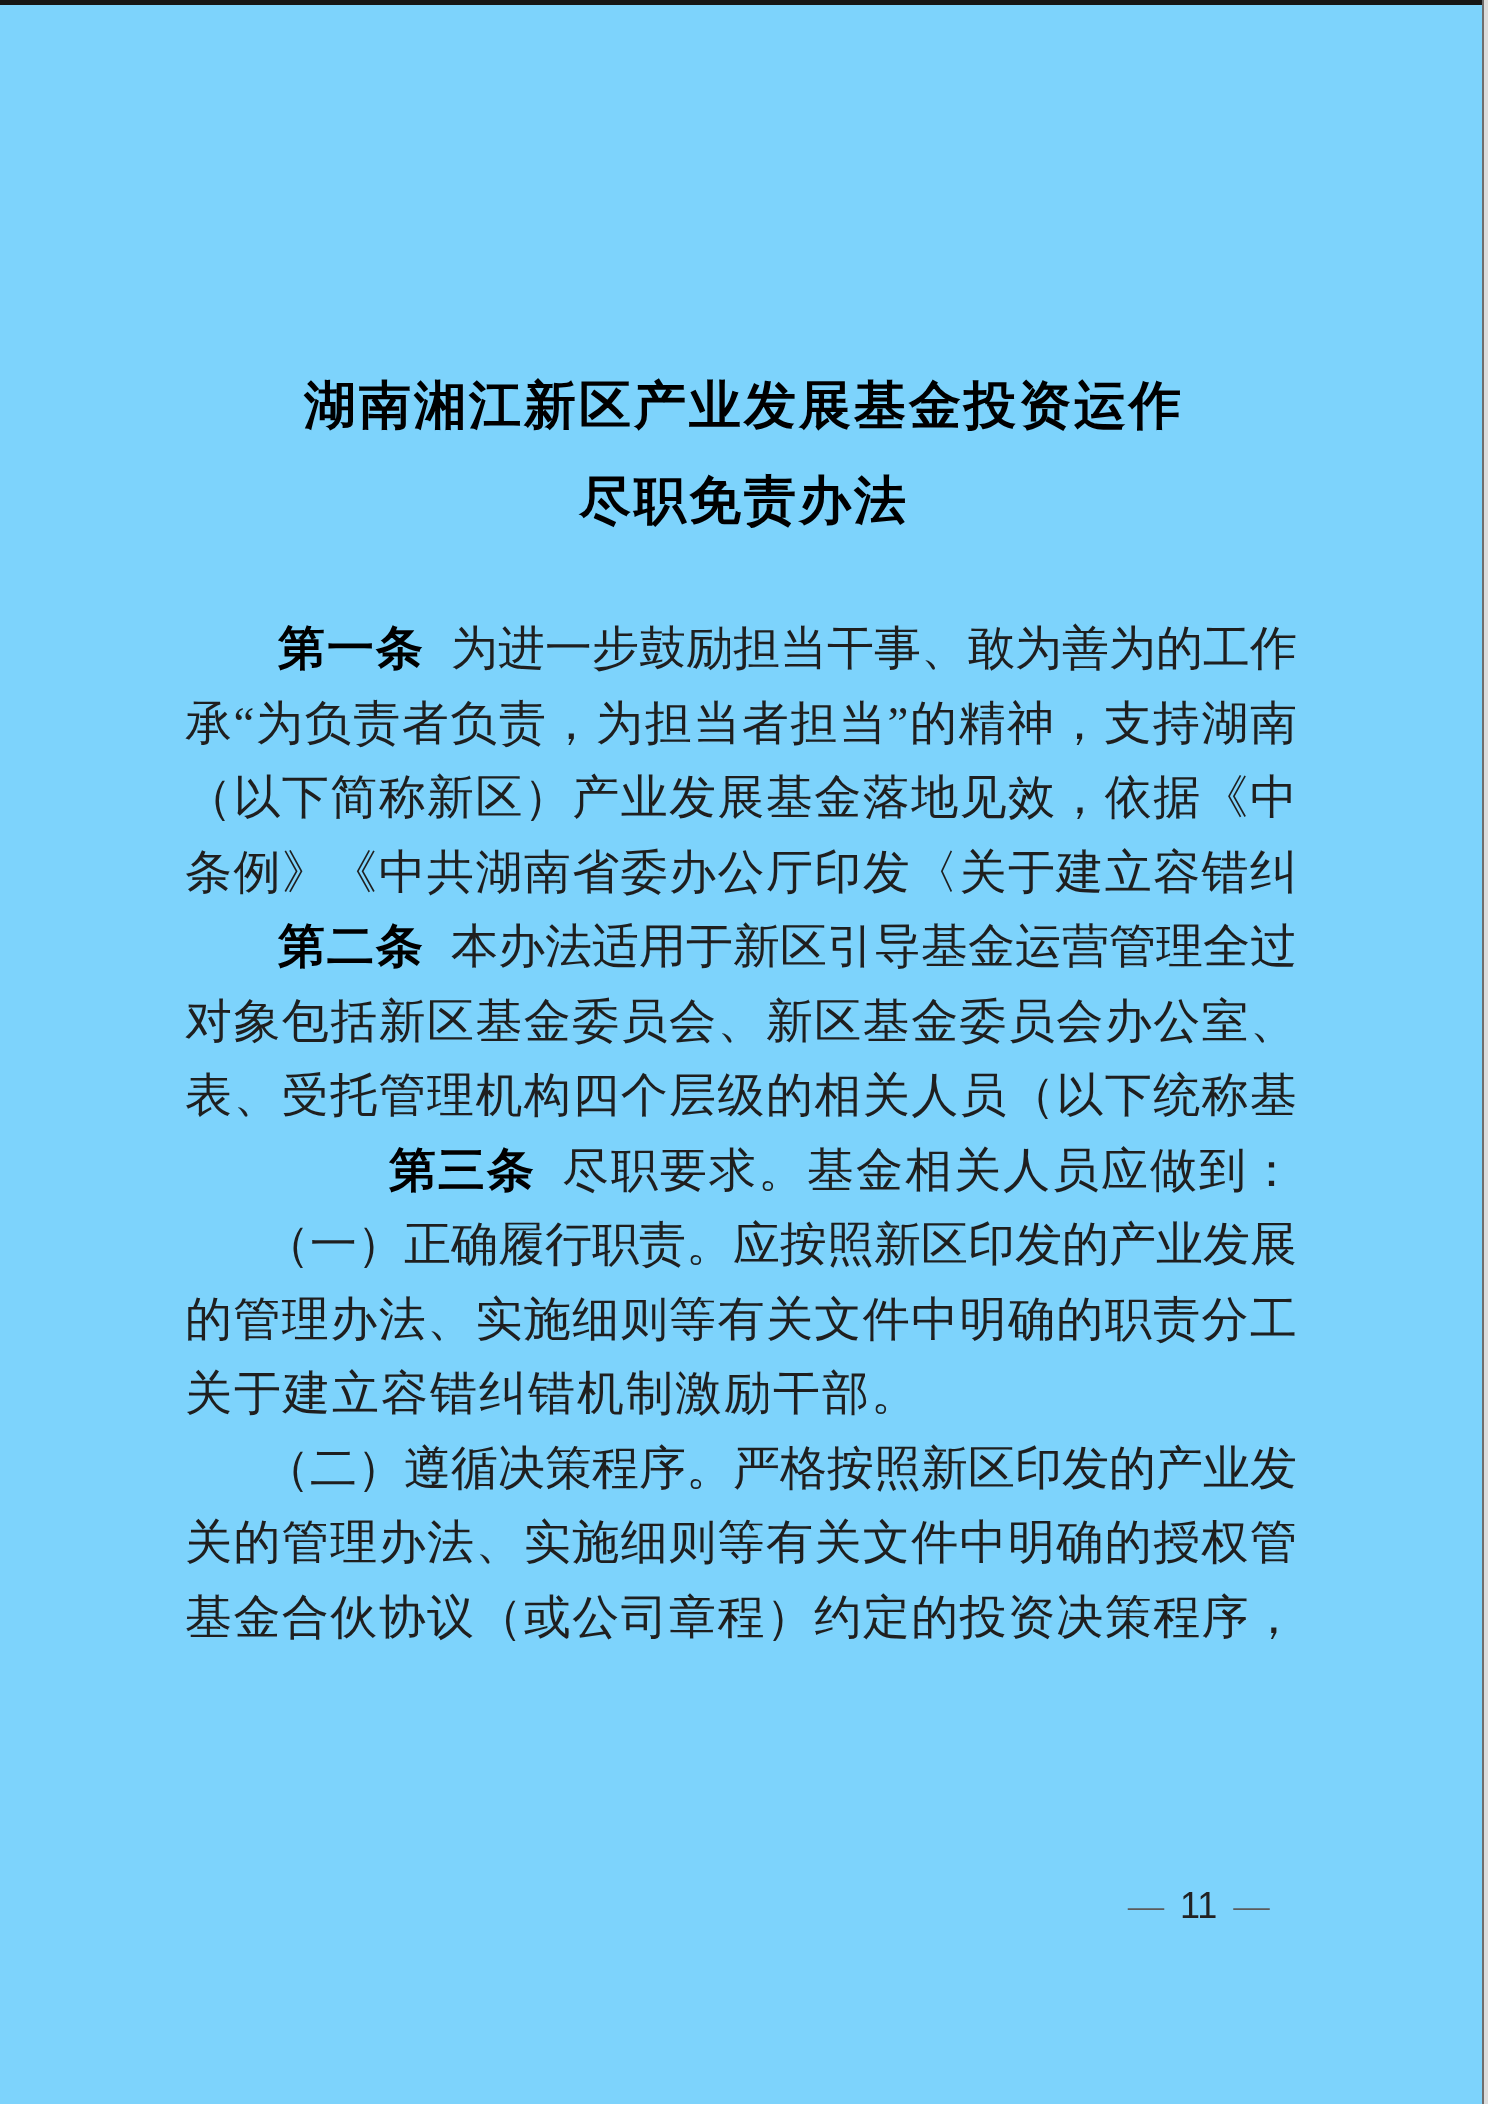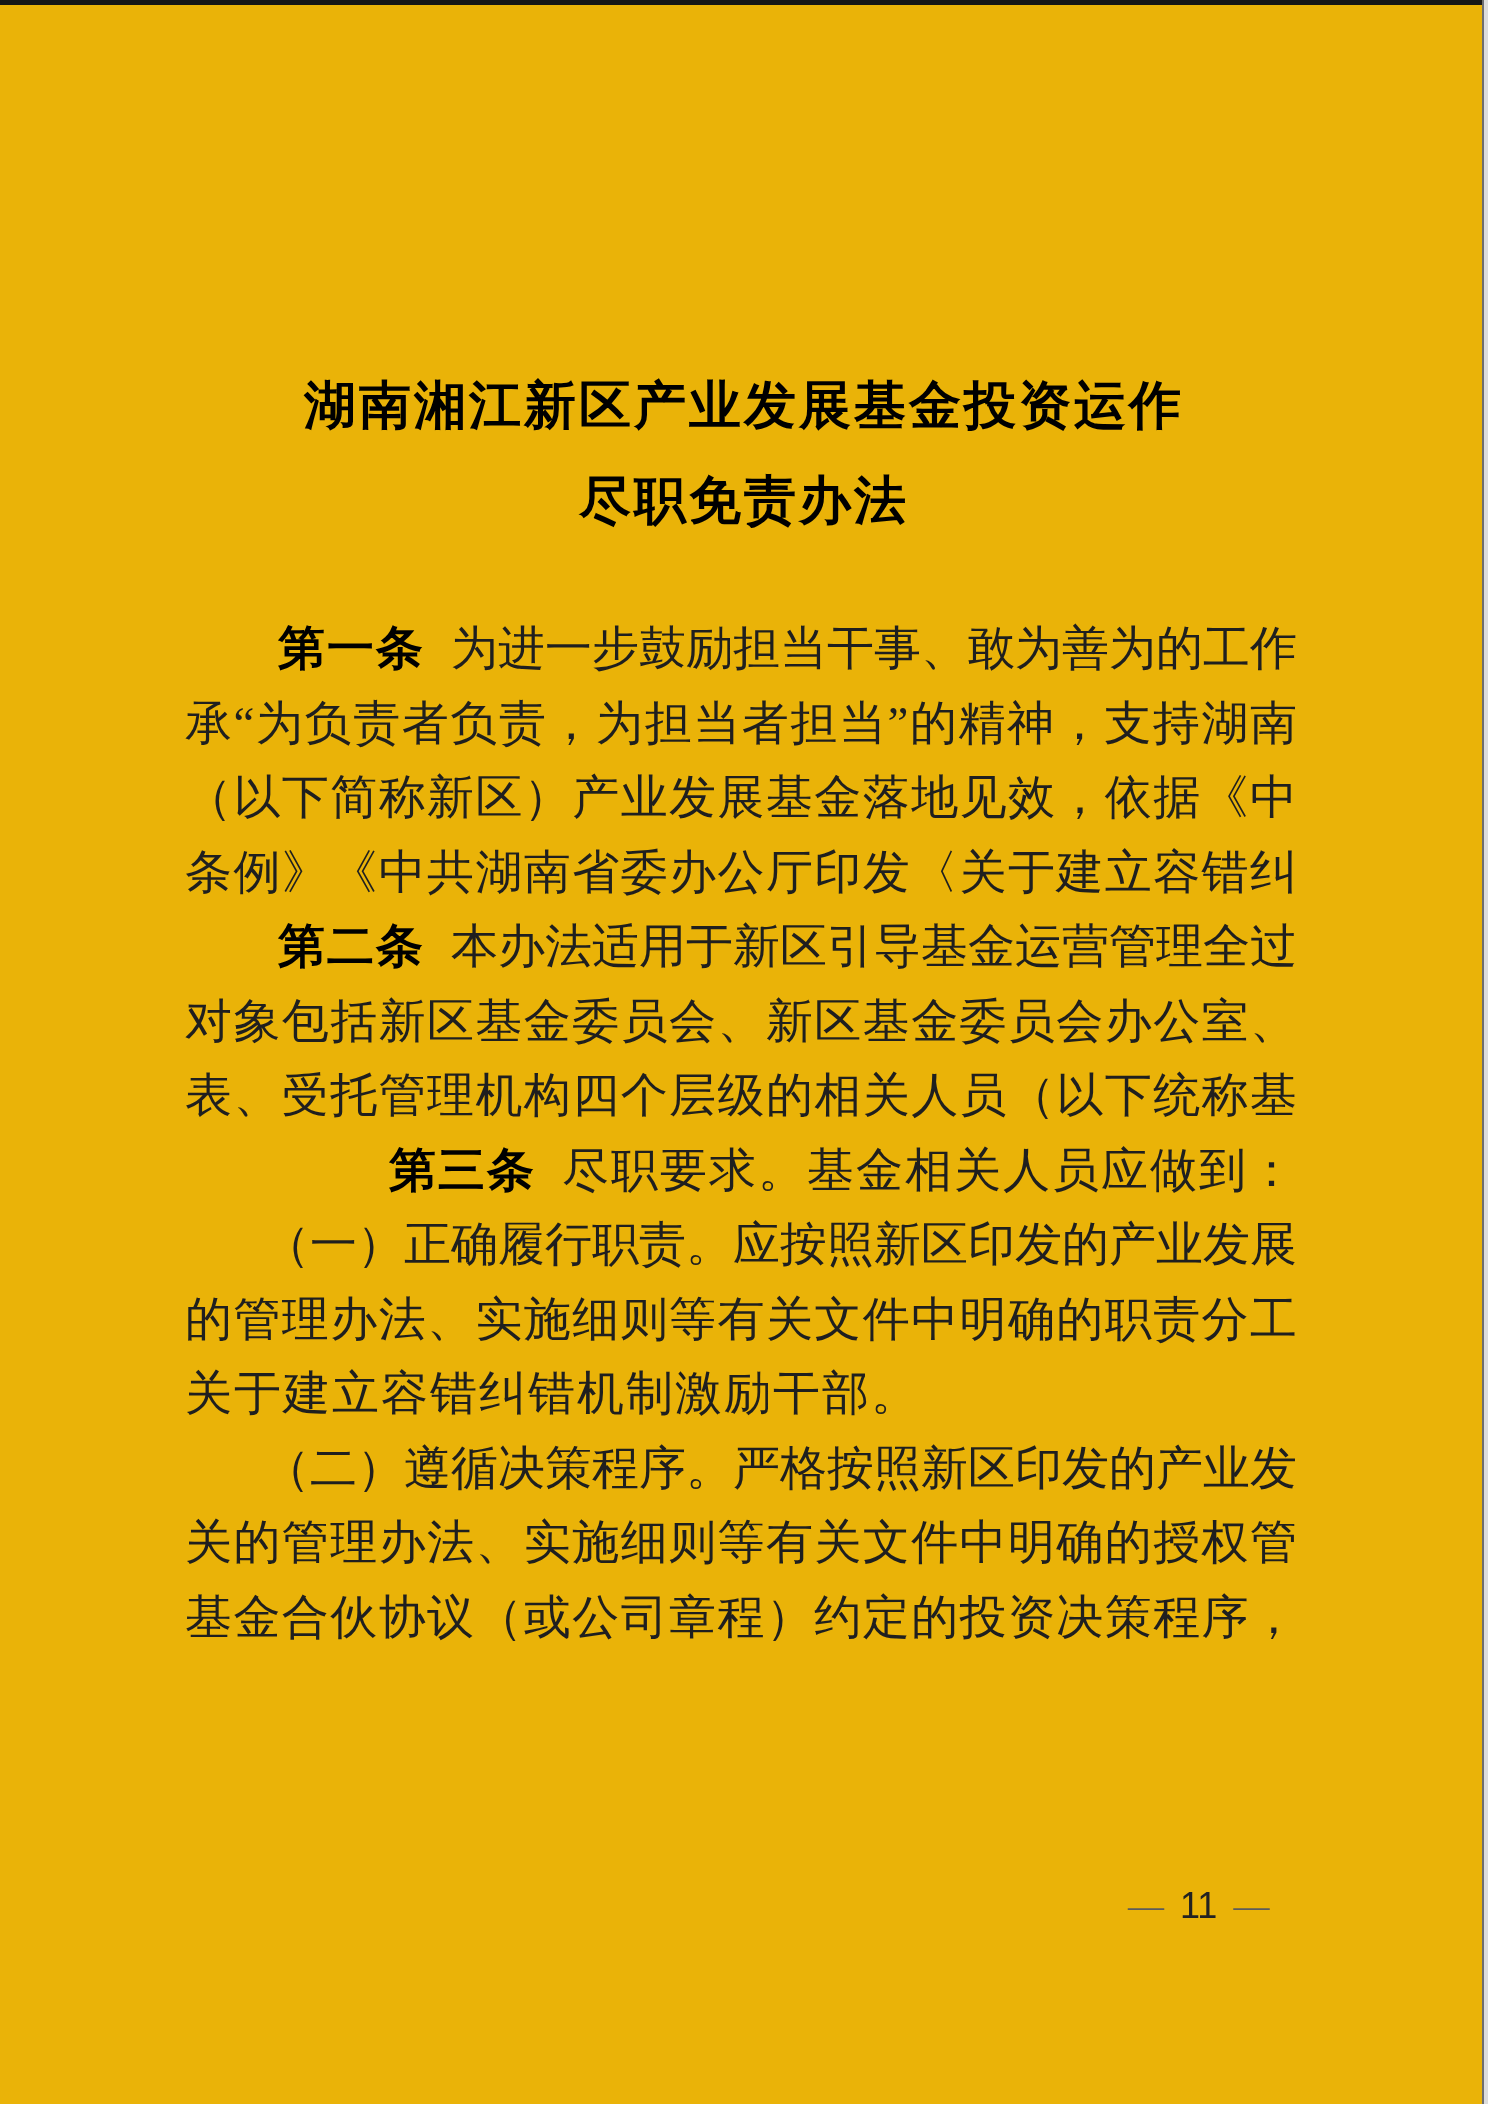--- a/index.html
+++ b/index.html
@@ -4,21 +4,21 @@
 <style>
   html, body {
     margin: 0;
     padding: 0;
     background: #ffffff;
   }
   .page {
     position: relative;
     width: 1488px;
     height: 2104px;
-    background: #eab308;
+    background: #7dd3fc;
     overflow: hidden;
     font-family: "Liberation Serif", "DejaVu Serif", serif;
     color: #1f1f1f;
   }
   
   .top-strip {
     position: absolute;
     top: 0; left: 0;
     width: 100%; height: 5px;
     background: #161616;

